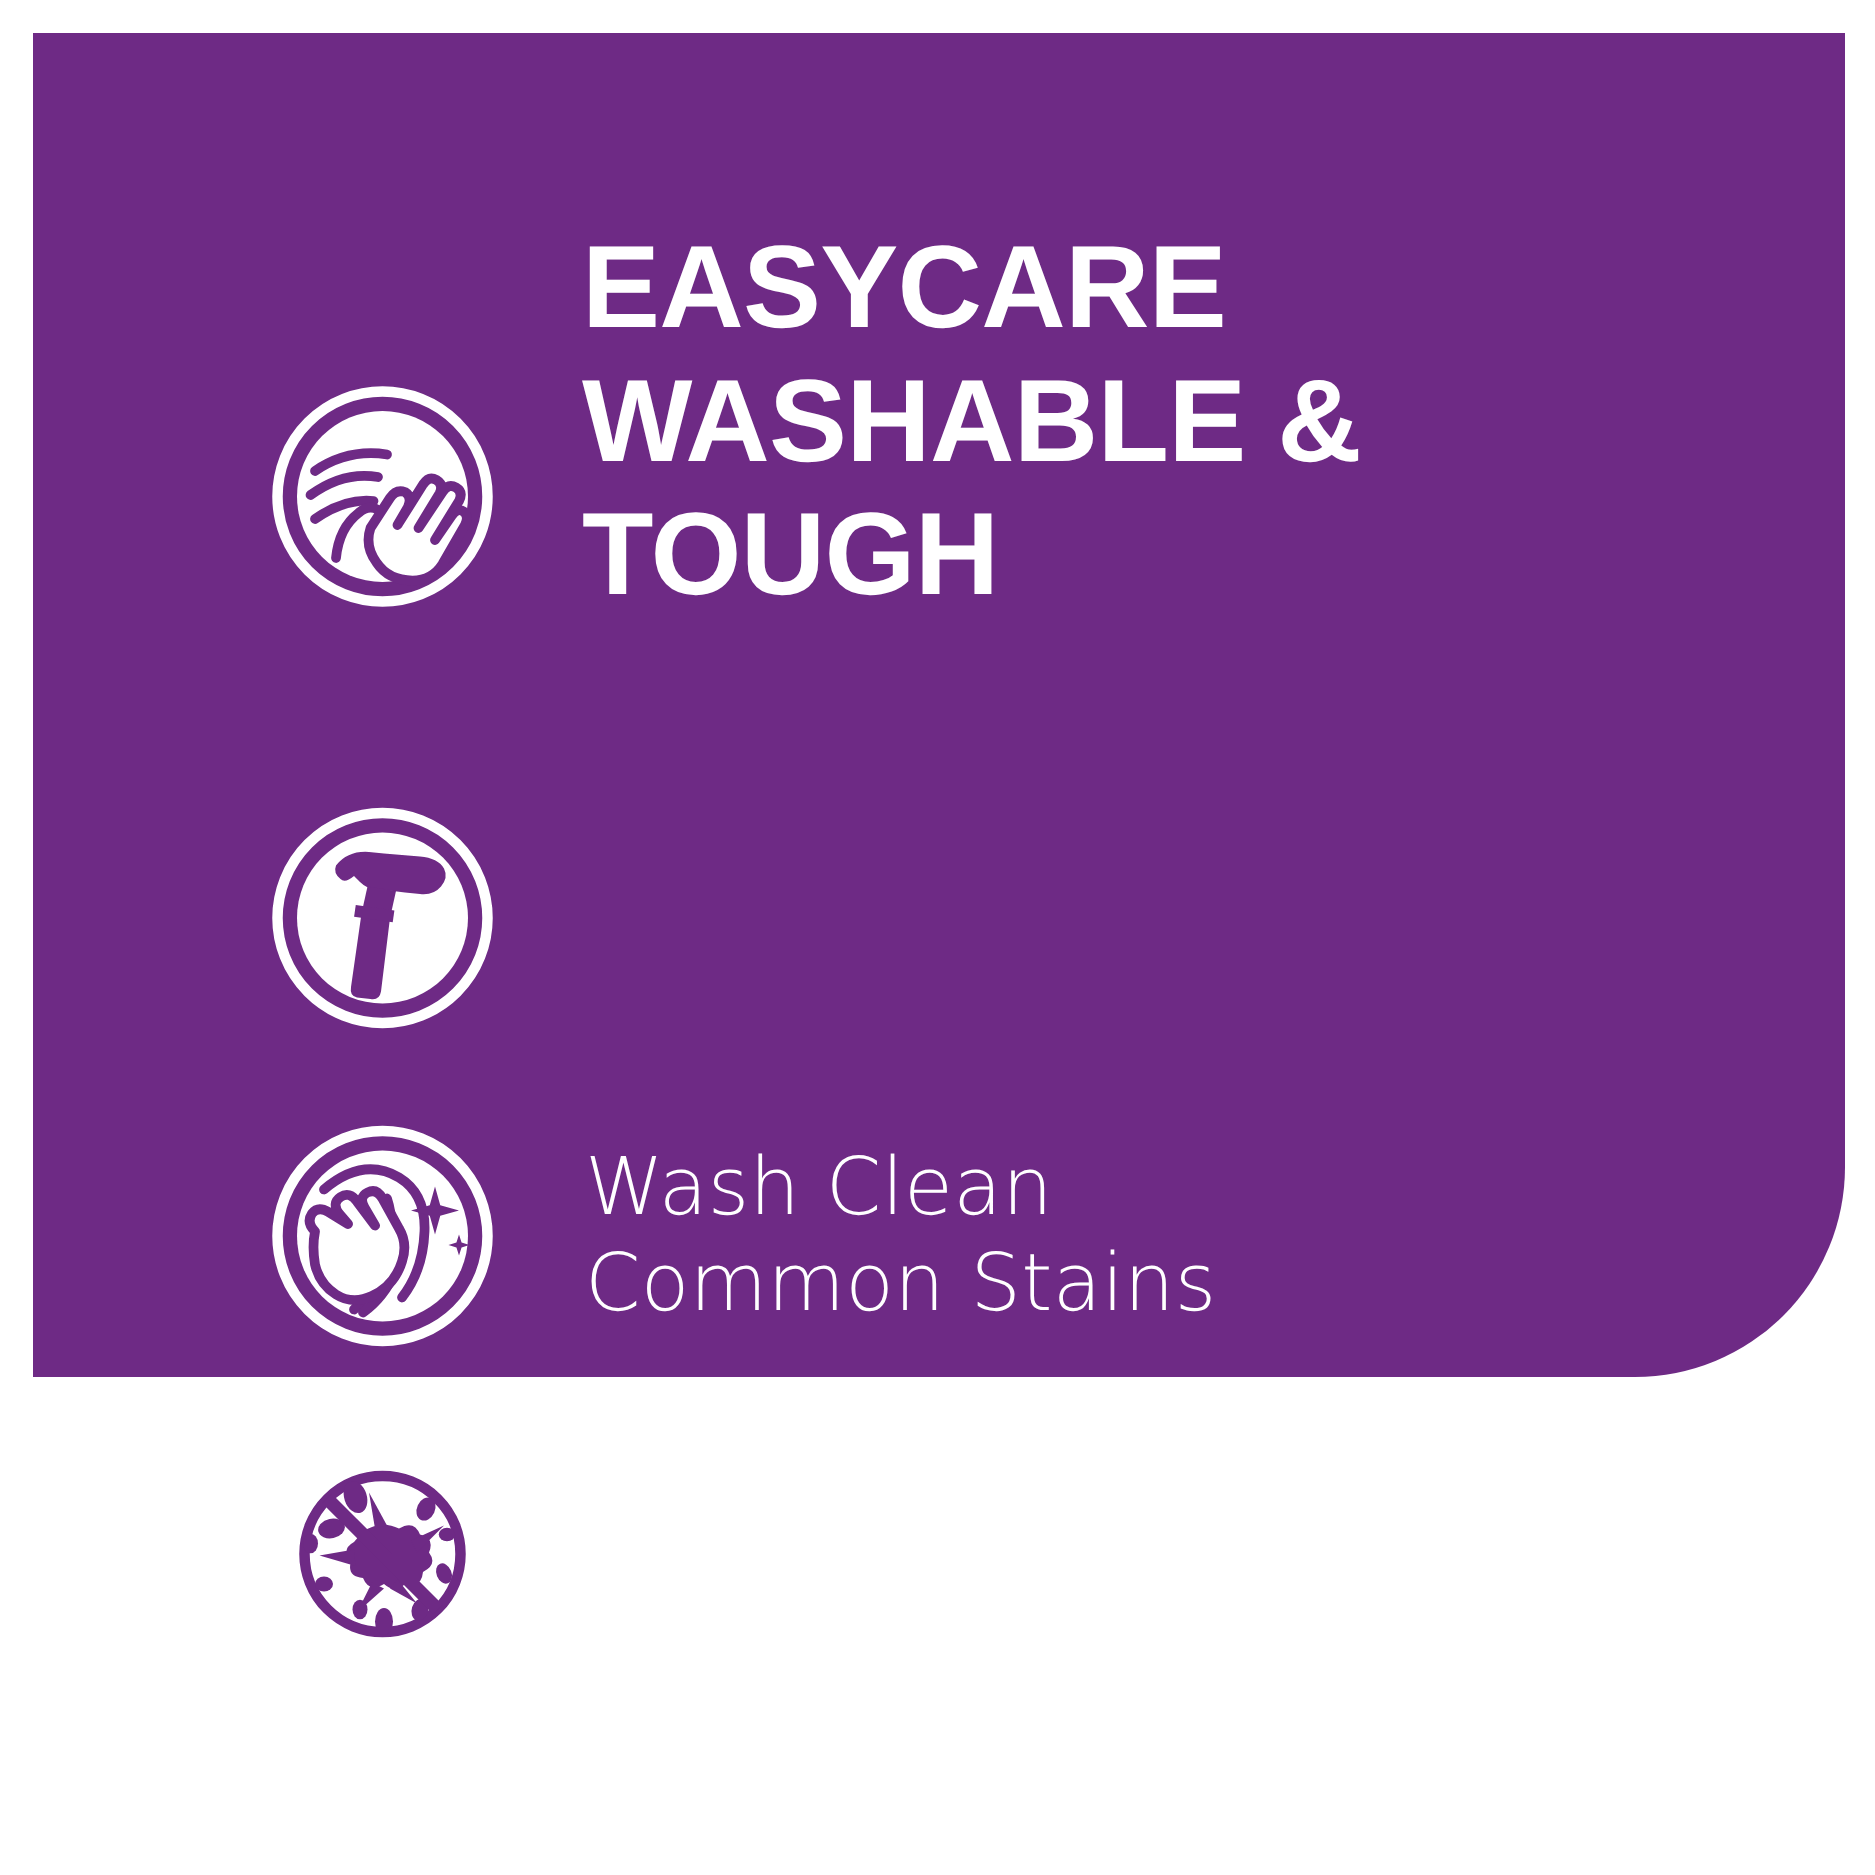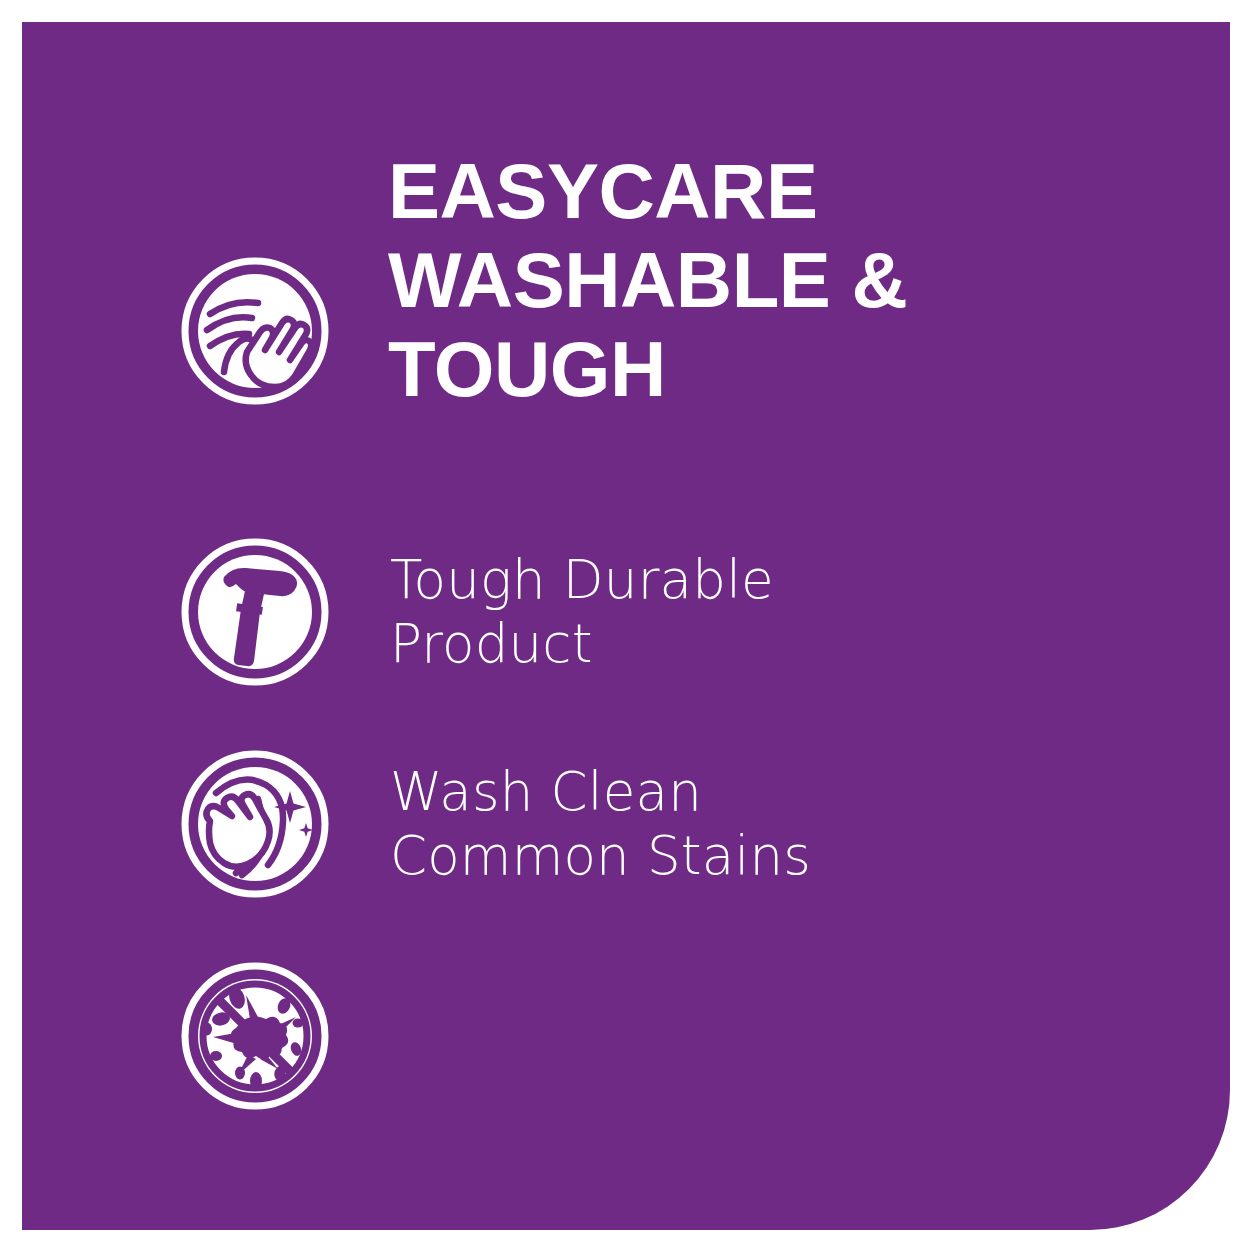--- a/index.html
+++ b/index.html
@@ -10,21 +10,21 @@
     background: #ffffff;
     font-family: "Liberation Sans", "DejaVu Sans", sans-serif;
     overflow: hidden;
   }
 
   #panel {
     position: absolute;
     left: 22px;
     top: 22px;
     width: 1208px;
-    height: 1208px;
+    height: 896px;
     background: #6E2A85;
     border-top-left-radius: 0;
     border-top-right-radius: 0;
     border-bottom-left-radius: 0;
     border-bottom-right-radius: 140px;
   }
 
   
   #headline {
     position: absolute;
@@ -136,22 +136,20 @@
                  Q50 52 47 49
                  Q42 45 44 40 Z"></path>
 
         <path d="M65 54 L84 57 L80 75 L61 72 Z"></path>
 
         <path d="M61 72 L80 75 L74 124 Q73 130 67 129 L58 128 Q53 127 54 121 Z"></path>
 
         <rect x="56.5" y="68" width="26" height="8" transform="rotate(8 69 72)"></rect>
       </g>
     </svg>
-    <div class="feature-text">Tough Durable
-Product</div>
   </div>
 
   <div class="feature-row" id="row-2">
     <svg class="feature-icon" viewBox="0 0 150 150">
       <circle cx="75" cy="75" r="70" fill="none" stroke="#ffffff" stroke-width="7"></circle>
       <circle cx="75" cy="75" r="57" fill="#ffffff"></circle>
 
       <g fill="none" stroke="#6E2A85" stroke-width="6.5" stroke-linecap="round" stroke-linejoin="round">
         <path d="M36 44 Q62 22 86 36 Q104 47 103 72 Q102 98 88 116"></path>
         <path d="M56 124 Q72 110 78 90 Q84 68 78 50"></path>

